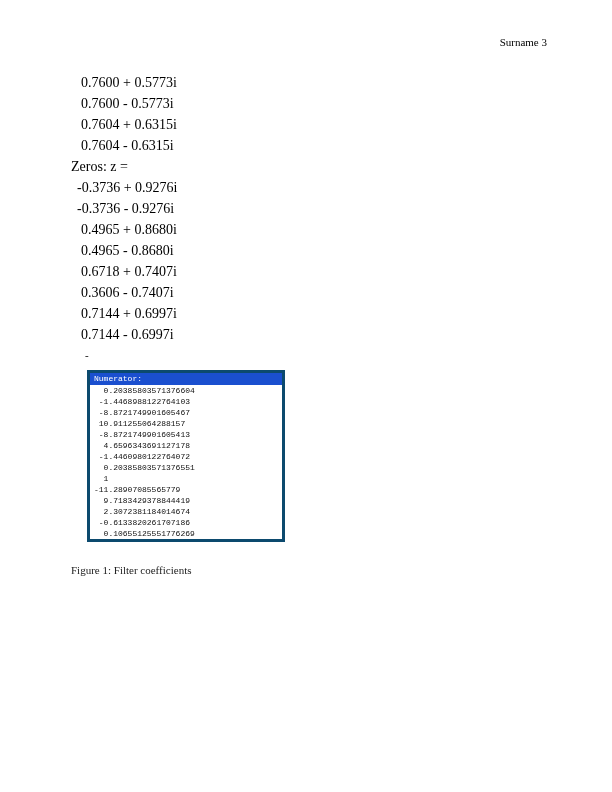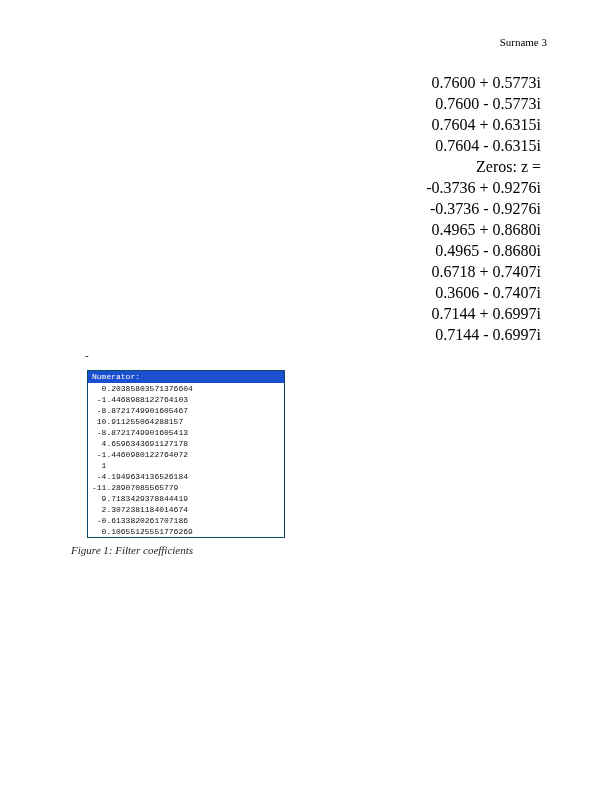--- a/index.html
+++ b/index.html
@@ -20,56 +20,54 @@
     font-size: 11px;
   }
   .content {
     position: absolute;
     top: 72px;
     left: 71px;
     width: 470px;
   }
   .line {
     line-height: 21px;
-    font-size: 16px;
-    text-align: right;
+    font-size: 14px;
   }
   .indent1 { padding-left: 10px; }
   .indent2 { padding-left: 6px; }
   .dash {
     padding-left: 14px;
     line-height: 21px;
   }
   .coef-box {
     margin-top: 4px;
     margin-left: 16px;
     width: 198px;
-    border: 1px solid #0c4a6e;
+    border: 3px solid #0c4a6e;
     background: #fff;
     font-family: "Courier New", Courier, monospace;
     font-size: 8px;
     line-height: 11px;
     color: #111;
     box-sizing: border-box;
     padding: 0;
   }
   .coef-header {
     background: #1a4fcf;
     color: #fff;
     padding: 0 4px;
     font-size: 8px;
     line-height: 12px;
   }
   .coef-row {
     padding: 0 4px;
     white-space: pre;
   }
   .caption {
-    margin-top: 6px;
-    font-style: italic;
+    margin-top: 22px;
     font-size: 11px;
     color: #222;
   }
 </style>
 </head>
 <body>
 
 <div class="header">
   <span>Surname</span>
   <span>3</span>
@@ -96,22 +94,22 @@
 
   <div class="coef-box">
     <div class="coef-header">Numerator:</div>
     <div class="coef-row">  0.20385803571376604</div>
     <div class="coef-row"> -1.4468988122764103</div>
     <div class="coef-row"> -8.8721749901605467</div>
     <div class="coef-row"> 10.911255064288157</div>
     <div class="coef-row"> -8.8721749901605413</div>
     <div class="coef-row">  4.6596343691127178</div>
     <div class="coef-row"> -1.4460980122764072</div>
+    <div class="coef-row">  0.20385803571376551</div>
     <div class="coef-row">  1</div>
-    <div class="coef-row"> -4.1949634136526184</div>
     <div class="coef-row">-11.28907085565779</div>
     <div class="coef-row">  9.7183429378844419</div>
     <div class="coef-row">  2.3072381184014674</div>
     <div class="coef-row"> -0.6133820261707186</div>
     <div class="coef-row">  0.10655125551776269</div>
   </div>
 
   <div class="caption">Figure 1: Filter coefficients</div>
 </div>
 

